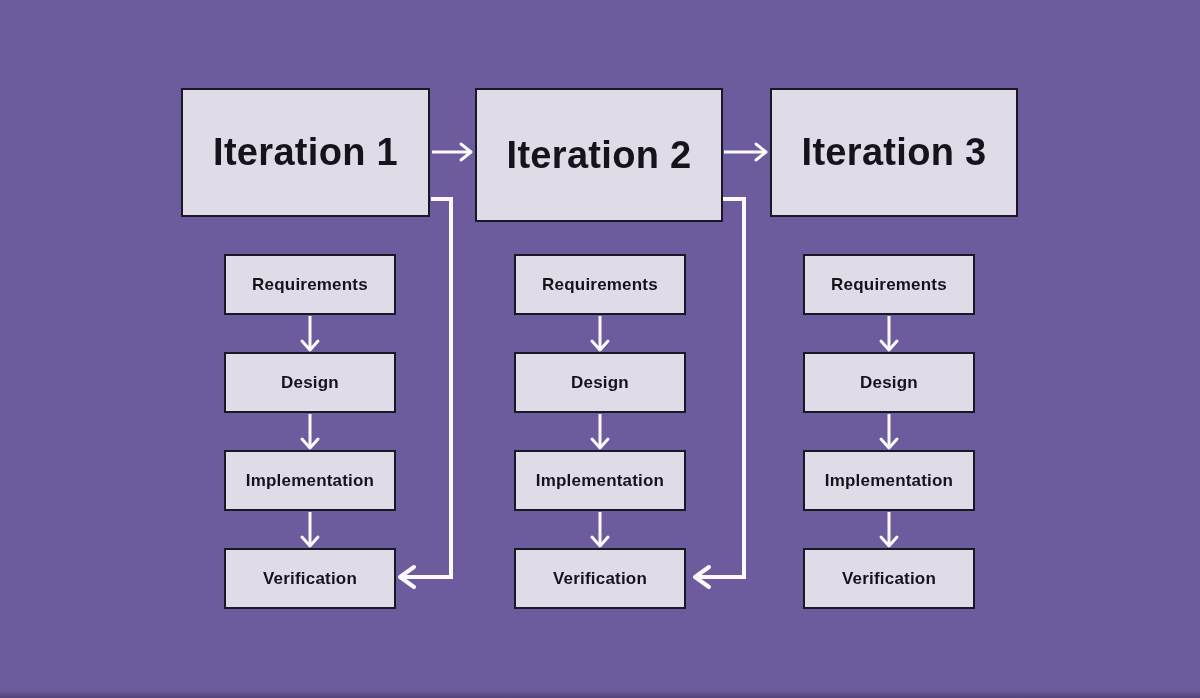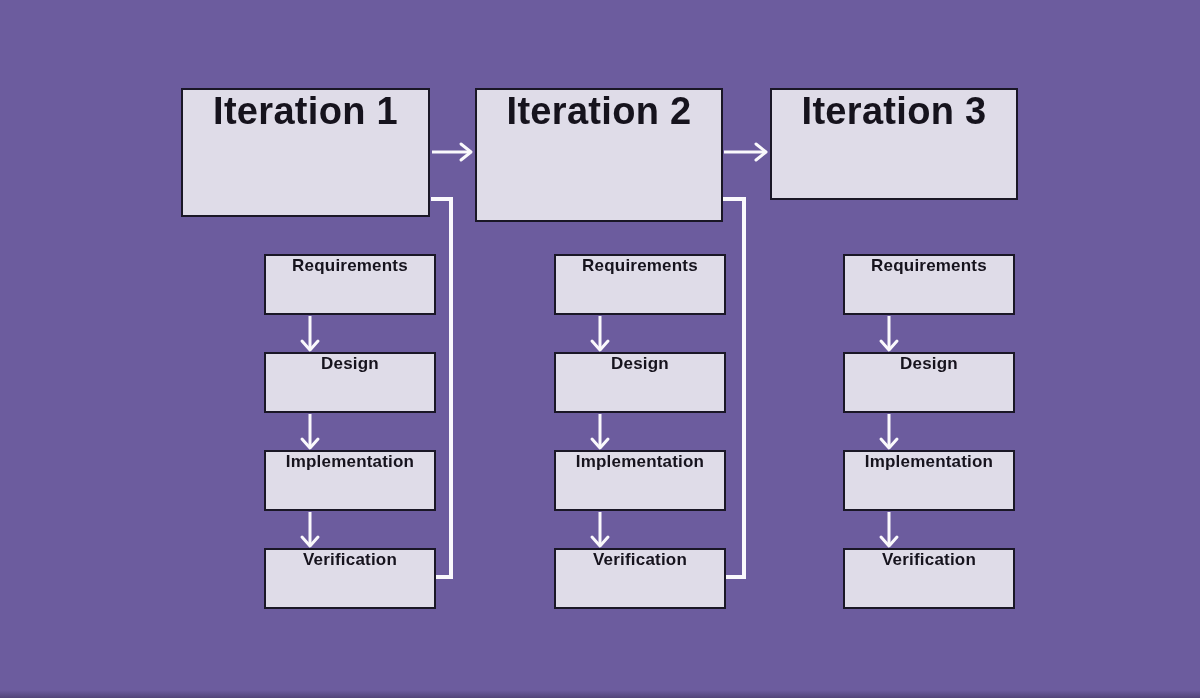--- a/index.html
+++ b/index.html
@@ -36,35 +36,34 @@
   .thin{ stroke-width:3px; }
   .head{ stroke-width:3px; stroke-linecap:round; stroke-linejoin:round; }
   .loop{ stroke-width:4px; stroke-linejoin:miter; }
   .loop-head{ stroke-width:4px; stroke-linecap:round; stroke-linejoin:round; }
   .box{
     position:absolute;
     box-sizing:border-box;
     background:var(--box-fill,#DFDCE8);
     border:2px solid var(--box-border,#1A1726);
     display:flex;
-    align-items:flex-start;
+    align-items:center;
     justify-content:center;
     color:var(--text,#16131D);
     text-align:center;
   }
   .iter{
     font-size:38px;
     font-weight:700;
     letter-spacing:0.3px;
   }
   .stage{
     font-size:17px;
     font-weight:700;
     letter-spacing:0.2px;
-    margin-left:40px;
   }
 </style>
 </head>
 <body>
 
 <div class="canvas">
 
   <svg class="arrows" viewBox="0 0 1200 698" xmlns="http://www.w3.org/2000/svg">
 
     <g>
@@ -124,21 +123,21 @@
       <polyline class="loop-head" points="709,567 695,577 709,587"></polyline>
     </g>
   </svg>
 
   <div class="box iter" style="left:181px;top:88px;width:249px;height:129px;">
     <span>Iteration 1</span>
   </div>
   <div class="box iter" style="left:475px;top:88px;width:248px;height:134px;">
     <span>Iteration 2</span>
   </div>
-  <div class="box iter" style="left:770px;top:88px;width:248px;height:112px;">
+  <div class="box iter" style="left:770px;top:88px;width:248px;height:129px;">
     <span>Iteration 3</span>
   </div>
 
   <div class="box stage" style="left:224px;top:254px;width:172px;height:61px;">
     <span>Requirements</span>
   </div>
   <div class="box stage" style="left:224px;top:352px;width:172px;height:61px;">
     <span>Design</span>
   </div>
   <div class="box stage" style="left:224px;top:450px;width:172px;height:61px;">

